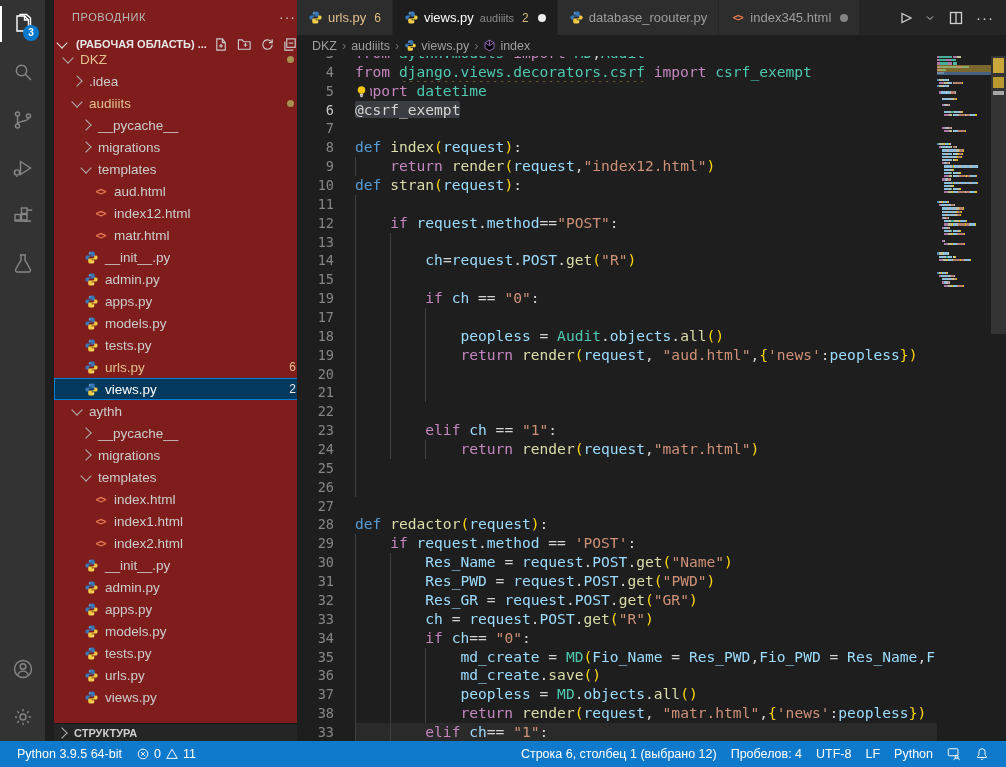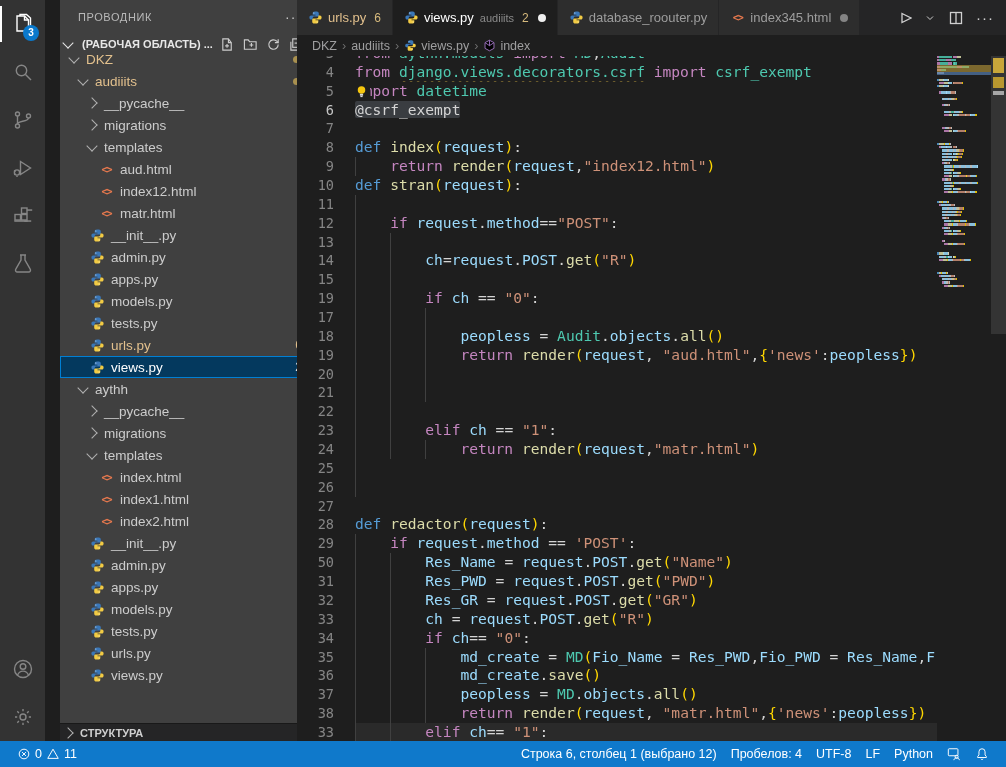--- a/index.html
+++ b/index.html
@@ -8,21 +8,21 @@
   
   .activitybar{position:absolute;left:0;top:0;width:45px;bottom:26px;background:#333333;display:flex;flex-direction:column;}
   .ab-item{position:relative;height:48px;display:flex;align-items:center;justify-content:center;color:#868686;cursor:pointer;}
   .ab-item.active{color:#ffffff;}
   .ab-item.active::before{content:"";position:absolute;left:0;top:6px;bottom:6px;width:2px;background:#ffffff;}
   .ab-item svg{width:24px;height:24px;stroke:currentColor;fill:none;stroke-width:1.4;}
   .ab-badge{position:absolute;right:6px;bottom:7px;min-width:16px;height:16px;border-radius:9px;background:#0a79cc;color:#fff;
             font-size:10px;line-height:16px;text-align:center;font-weight:bold;padding:0 2px;box-sizing:border-box;}
   .ab-bottom{margin-top:auto;}
   
-  .sidebar{position:absolute;left:60px;top:0;width:252px;bottom:26px;background:#404040;overflow:hidden;}
+  .sidebar{position:absolute;left:54px;top:0;width:252px;bottom:26px;background:#7f1d1d;overflow:hidden;}
   .sb-title{height:33px;display:flex;align-items:center;padding:0 10px 0 18px;font-size:11px;letter-spacing:.6px;color:#b8b8b8;}
   .sb-title .dots{margin-left:auto;color:#c5c5c5;font-size:14px;letter-spacing:1px;cursor:pointer;}
   .sb-section{height:22px;display:flex;align-items:center;padding:0 8px 0 4px;font-size:11px;font-weight:bold;color:#e7e7e7;}
   .sb-section .lbl{margin-left:2px;white-space:nowrap;overflow:hidden;}
   .sb-acts{margin-left:auto;display:flex;gap:8px;}
   .sb-acts svg{width:15px;height:15px;stroke:#cccccc;fill:none;stroke-width:1.2;cursor:pointer;}
   .tree{position:absolute;top:48px;left:0;right:0;bottom:17px;overflow:hidden;}
   .trow{height:22px;display:flex;align-items:center;font-size:13.5px;color:#cccccc;cursor:pointer;white-space:nowrap;box-sizing:border-box;}
   .trow.sel{background:#04395e;outline:1px solid #007fd4;outline-offset:-1px;color:#ffffff;}
   .chev{width:7px;height:7px;border-right:1.3px solid #b0b0b0;border-bottom:1.3px solid #b0b0b0;flex:none;margin-right:8px;}
@@ -175,20 +175,24 @@
           </svg>
         </span>
     </div>
     <div class="tree" id="tree">
         <div class="trow" style="padding-left: 10px;">
           <span class="chev open"></span>
           <span class="gold">DKZ</span>
           <span class="t-dot"></span>
         </div>
         <div class="trow" style="padding-left: 19px;">
+          <span class="chev closed"></span>
+          <span>.idea</span>
+        </div>
+        <div class="trow" style="padding-left: 19px;">
           <span class="chev open"></span>
           <span class="gold">audiiits</span>
           <span class="t-dot"></span>
         </div>
         <div class="trow" style="padding-left: 28px;">
           <span class="chev closed"></span>
           <span>__pycache__</span>
         </div>
         <div class="trow" style="padding-left: 28px;">
           <span class="chev closed"></span>
@@ -630,21 +634,21 @@
           </div>
           <div class="cl">
             <span class="n">28</span>
             <span class="t"><span style="color: rgb(86, 156, 214);">def </span><span style="color: rgb(220, 220, 170);">redactor</span><span style="color: rgb(255, 215, 0);">(</span><span style="color: rgb(156, 220, 254);">request</span><span style="color: rgb(255, 215, 0);">)</span><span style="color: rgb(212, 212, 212);">:</span></span>
           </div>
           <div class="cl">
             <span class="n">29</span>
             <span class="t"><span class="gd" style="left: 0px;"></span><span style="color: rgb(212, 212, 212);">    </span><span style="color: rgb(197, 134, 192);">if </span><span style="color: rgb(156, 220, 254);">request</span><span style="color: rgb(212, 212, 212);">.</span><span style="color: rgb(156, 220, 254);">method</span><span style="color: rgb(212, 212, 212);"> == </span><span style="color: rgb(206, 145, 120);">'POST'</span><span style="color: rgb(212, 212, 212);">:</span></span>
           </div>
           <div class="cl">
-            <span class="n">50</span>
+            <span class="n">30</span>
             <span class="t"><span class="gd" style="left: 0px;"></span><span class="gd" style="left: 35.1px;"></span><span style="color: rgb(212, 212, 212);">        </span><span style="color: rgb(156, 220, 254);">Res_Name</span><span style="color: rgb(212, 212, 212);"> = </span><span style="color: rgb(156, 220, 254);">request</span><span style="color: rgb(212, 212, 212);">.</span><span style="color: rgb(156, 220, 254);">POST</span><span style="color: rgb(212, 212, 212);">.</span><span style="color: rgb(220, 220, 170);">get</span><span style="color: rgb(255, 215, 0);">(</span><span style="color: rgb(206, 145, 120);">"Name"</span><span style="color: rgb(255, 215, 0);">)</span></span>
           </div>
           <div class="cl">
             <span class="n">31</span>
             <span class="t"><span class="gd" style="left: 0px;"></span><span class="gd" style="left: 35.1px;"></span><span style="color: rgb(212, 212, 212);">        </span><span style="color: rgb(156, 220, 254);">Res_PWD</span><span style="color: rgb(212, 212, 212);"> = </span><span style="color: rgb(156, 220, 254);">request</span><span style="color: rgb(212, 212, 212);">.</span><span style="color: rgb(156, 220, 254);">POST</span><span style="color: rgb(212, 212, 212);">.</span><span style="color: rgb(220, 220, 170);">get</span><span style="color: rgb(255, 215, 0);">(</span><span style="color: rgb(206, 145, 120);">"PWD"</span><span style="color: rgb(255, 215, 0);">)</span></span>
           </div>
           <div class="cl">
             <span class="n">32</span>
             <span class="t"><span class="gd" style="left: 0px;"></span><span class="gd" style="left: 35.1px;"></span><span style="color: rgb(212, 212, 212);">        </span><span style="color: rgb(156, 220, 254);">Res_GR</span><span style="color: rgb(212, 212, 212);"> = </span><span style="color: rgb(156, 220, 254);">request</span><span style="color: rgb(212, 212, 212);">.</span><span style="color: rgb(156, 220, 254);">POST</span><span style="color: rgb(212, 212, 212);">.</span><span style="color: rgb(220, 220, 170);">get</span><span style="color: rgb(255, 215, 0);">(</span><span style="color: rgb(206, 145, 120);">"GR"</span><span style="color: rgb(255, 215, 0);">)</span></span>
           </div>
@@ -1197,20 +1201,23 @@
         <div class="thumb"></div>
         <div class="mk" style="top:2px;height:15px;background:#c9a73a;"></div>
         <div class="mk" style="top:21px;height:11px;background:#b9982f;"></div>
         <div class="mk" style="top:35px;height:4px;background:#a6a6a6;"></div>
       </div>
     </div>
   </div>
 
   <div class="statusbar">
     <div class="sb-item">
+      <span>Python 3.9.5 64-bit</span>
+    </div>
+    <div class="sb-item">
       <svg viewBox="0 0 16 16">
           <circle cx="8" cy="8" r="5.5"></circle>
           <path d="M5.8 5.8l4.4 4.4M10.2 5.8l-4.4 4.4"></path>
         </svg>
       <span>0</span>
       <svg viewBox="0 0 16 16">
           <path d="M8 2.5L14 13H2L8 2.5z"></path>
         </svg>
       <span>11</span>
     </div>

